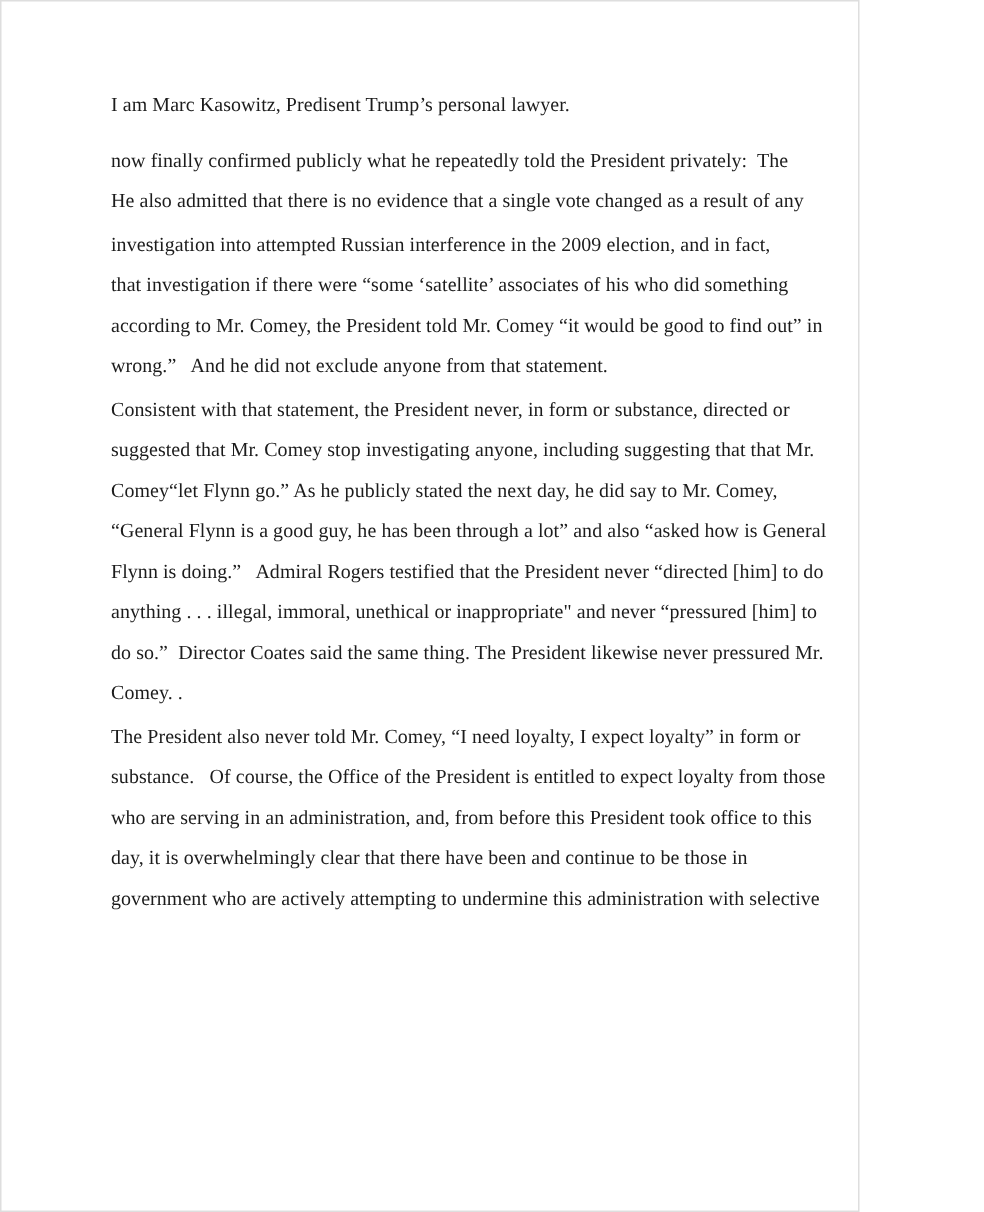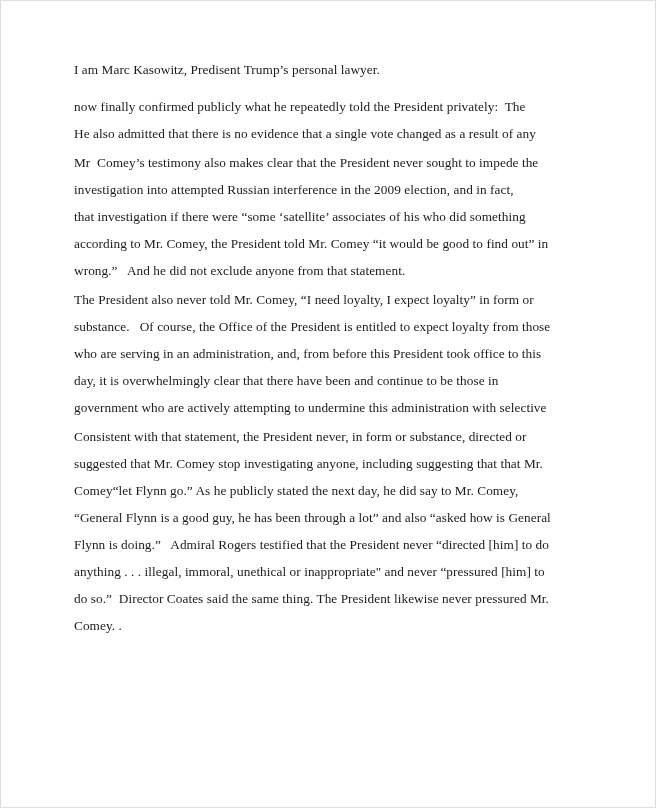--- a/index.html
+++ b/index.html
@@ -2,21 +2,21 @@
 <html><head>
 <meta charset="utf-8">
 <style>
   html, body {
     margin: 0;
     padding: 0;
     background: #ffffff;
   }
   .page {
     position: relative;
-    width: 656px;
+    width: 573px;
     height: 808px;
     box-sizing: border-box;
     background: #ffffff;
     border: 1px solid #dedede;
     overflow: hidden;
   }
   .doc-body {
     position: absolute;
     top: 0;
     left: 0;
@@ -46,37 +46,36 @@
 <div class="page">
   <div class="doc-body">
       <div class="para">
         <div class="line">I am Marc Kasowitz, Predisent Trump’s personal lawyer.</div>
       </div>
       <div class="para">
         <div class="line">now finally confirmed publicly what he repeatedly told the President privately:  The</div>
         <div class="line">He also admitted that there is no evidence that a single vote changed as a result of any</div>
       </div>
       <div class="para">
-        <div class="line">Mr  Comey’s testimony also makes clear that the President never sought to impede the</div>
         <div class="line">investigation into attempted Russian interference in the 2009 election, and in fact,</div>
         <div class="line">that investigation if there were “some ‘satellite’ associates of his who did something</div>
         <div class="line">according to Mr. Comey, the President told Mr. Comey “it would be good to find out” in</div>
         <div class="line">wrong.”   And he did not exclude anyone from that statement.</div>
-      </div>
-      <div class="para">
-        <div class="line">The President also never told Mr. Comey, “I need loyalty, I expect loyalty” in form or</div>
-        <div class="line">substance.   Of course, the Office of the President is entitled to expect loyalty from those</div>
-        <div class="line">who are serving in an administration, and, from before this President took office to this</div>
-        <div class="line">day, it is overwhelmingly clear that there have been and continue to be those in</div>
-        <div class="line">government who are actively attempting to undermine this administration with selective</div>
       </div>
       <div class="para">
         <div class="line">Consistent with that statement, the President never, in form or substance, directed or</div>
         <div class="line">suggested that Mr. Comey stop investigating anyone, including suggesting that that Mr.</div>
         <div class="line">Comey“let Flynn go.” As he publicly stated the next day, he did say to Mr. Comey,</div>
         <div class="line">“General Flynn is a good guy, he has been through a lot” and also “asked how is General</div>
         <div class="line">Flynn is doing.”   Admiral Rogers testified that the President never “directed [him] to do</div>
         <div class="line">anything . . . illegal, immoral, unethical or inappropriate" and never “pressured [him] to</div>
         <div class="line">do so.”  Director Coates said the same thing. The President likewise never pressured Mr.</div>
         <div class="line">Comey. .</div>
       </div>
+      <div class="para">
+        <div class="line">The President also never told Mr. Comey, “I need loyalty, I expect loyalty” in form or</div>
+        <div class="line">substance.   Of course, the Office of the President is entitled to expect loyalty from those</div>
+        <div class="line">who are serving in an administration, and, from before this President took office to this</div>
+        <div class="line">day, it is overwhelmingly clear that there have been and continue to be those in</div>
+        <div class="line">government who are actively attempting to undermine this administration with selective</div>
+      </div>
     </div>
 </div>
 
 </body></html>

